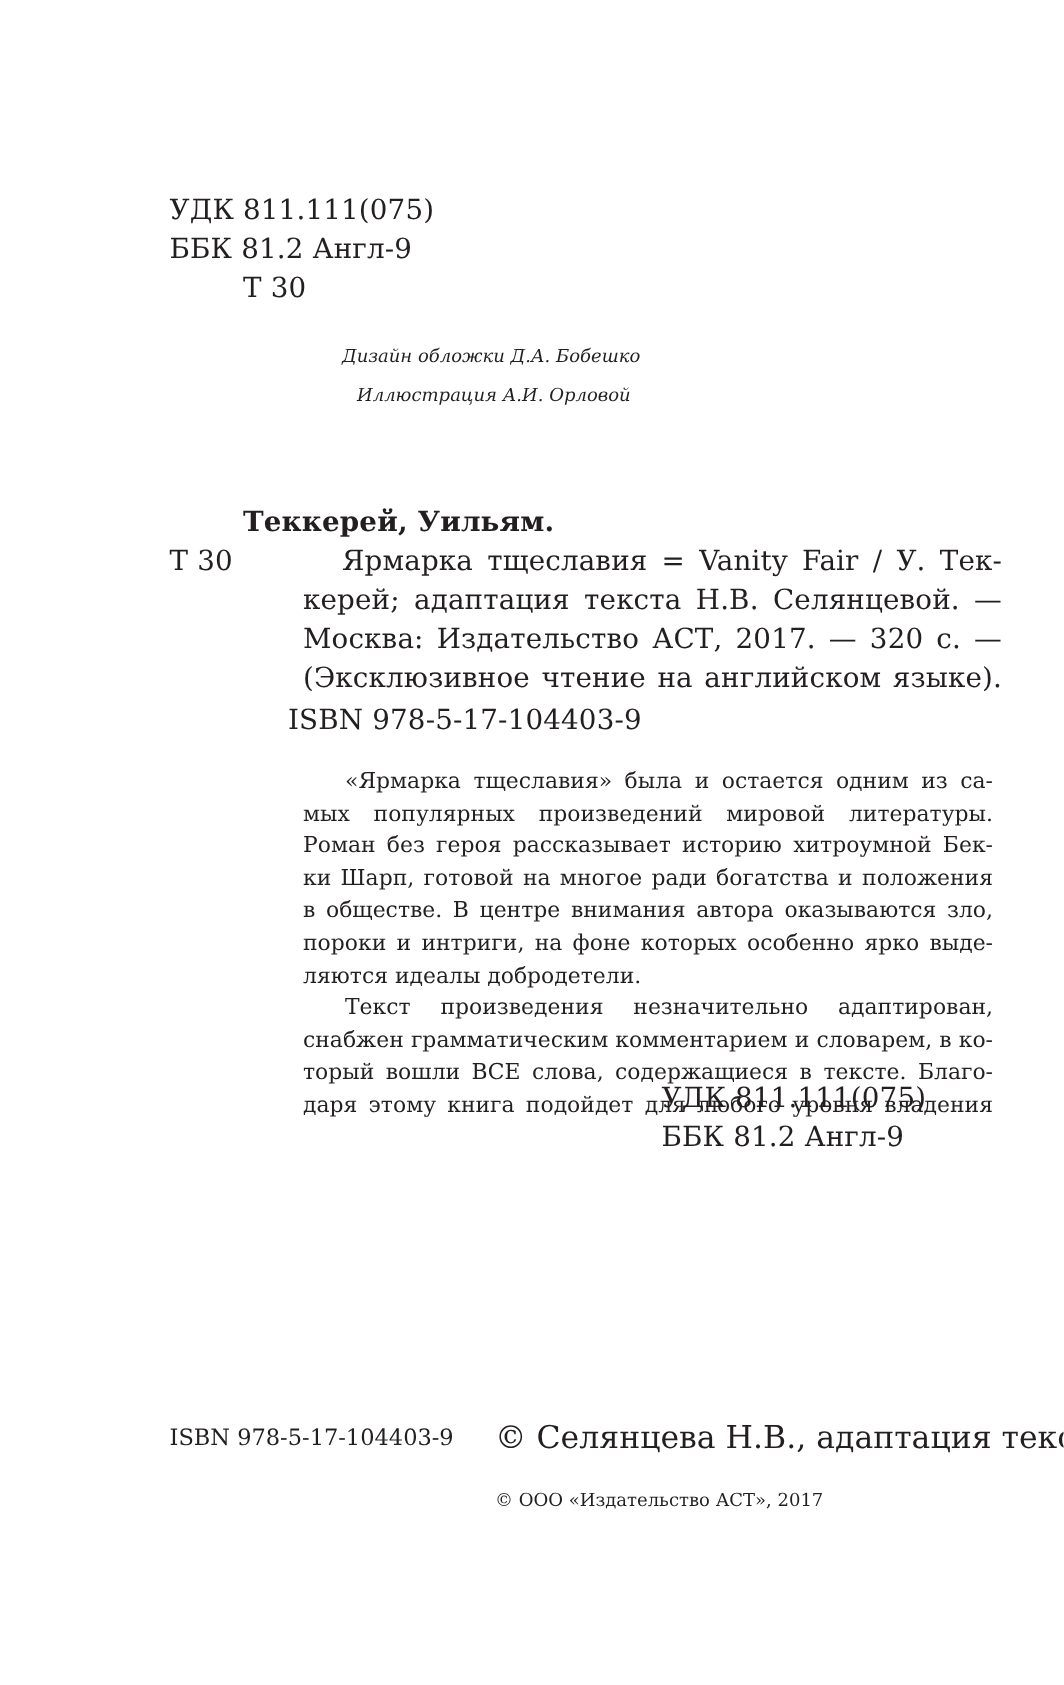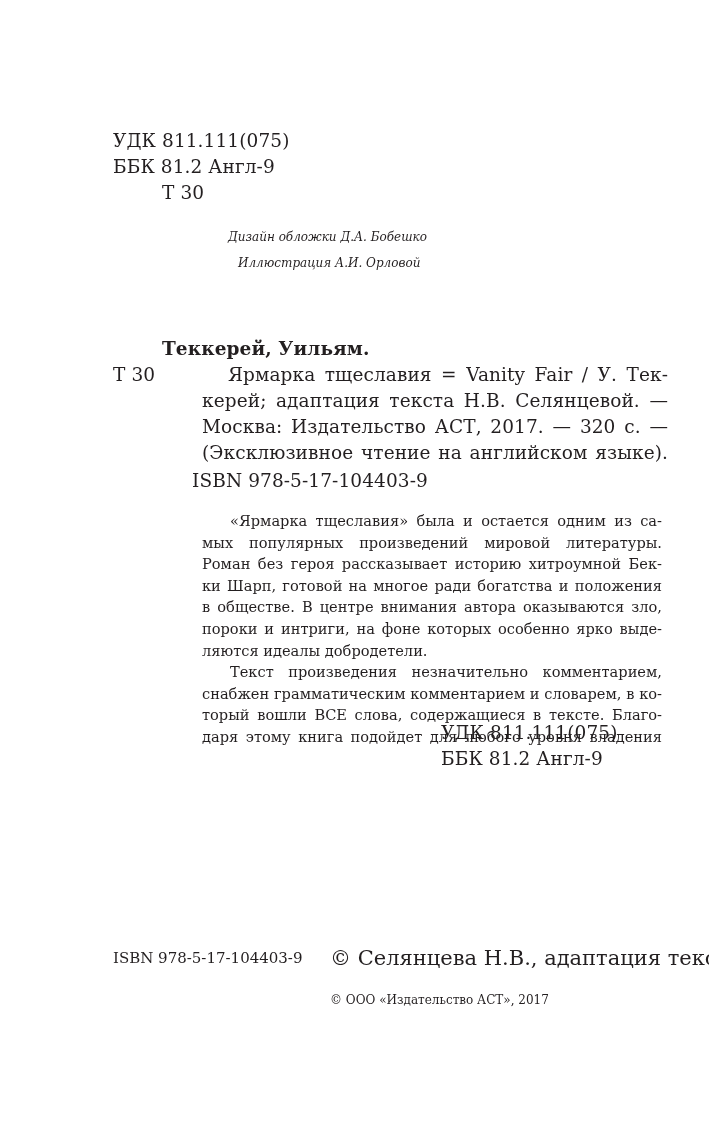--- a/index.html
+++ b/index.html
@@ -43,21 +43,21 @@
 <div class="para body" style="top:510px;">
   <span class="line" style="text-indent:28px;">«Ярмарка тщеславия» была и остается одним из са-</span>
   <span class="line">мых популярных произведений мировой литературы.</span>
   <span class="line">Роман без героя рассказывает историю хитроумной Бек-</span>
   <span class="line">ки Шарп, готовой на многое ради богатства и положения</span>
   <span class="line">в обществе. В центре внимания автора оказываются зло,</span>
   <span class="line">пороки и интриги, на фоне которых особенно ярко выде-</span>
   <span class="line last">ляются идеалы добродетели.</span>
 </div>
 <div class="para body" style="top:661px;">
-  <span class="line" style="text-indent:28px;">Текст произведения незначительно комментарием,</span>
+  <span class="line" style="text-indent:28px;">Текст произведения незначительно адаптирован,</span>
   <span class="line">снабжен грамматическим комментарием и словарем, в ко-</span>
   <span class="line">торый вошли ВСЕ слова, содержащиеся в тексте. Благо-</span>
   <span class="line">даря этому книга подойдет для любого уровня владения</span>
 </div>
 
 <div class="abs big" style="left:441px; top:720px;">УДК 811.111(075)</div>
 <div class="abs big" style="left:441px; top:746px;">ББК 81.2 Англ-9</div>
 
 <div class="abs body" style="left:113px; top:948px; font-size:15px;">ISBN 978-5-17-104403-9</div>
 <div class="abs body" style="left:330px; top:948px; font-size:21px;">© Селянцева Н.В., адаптация текста</div>

